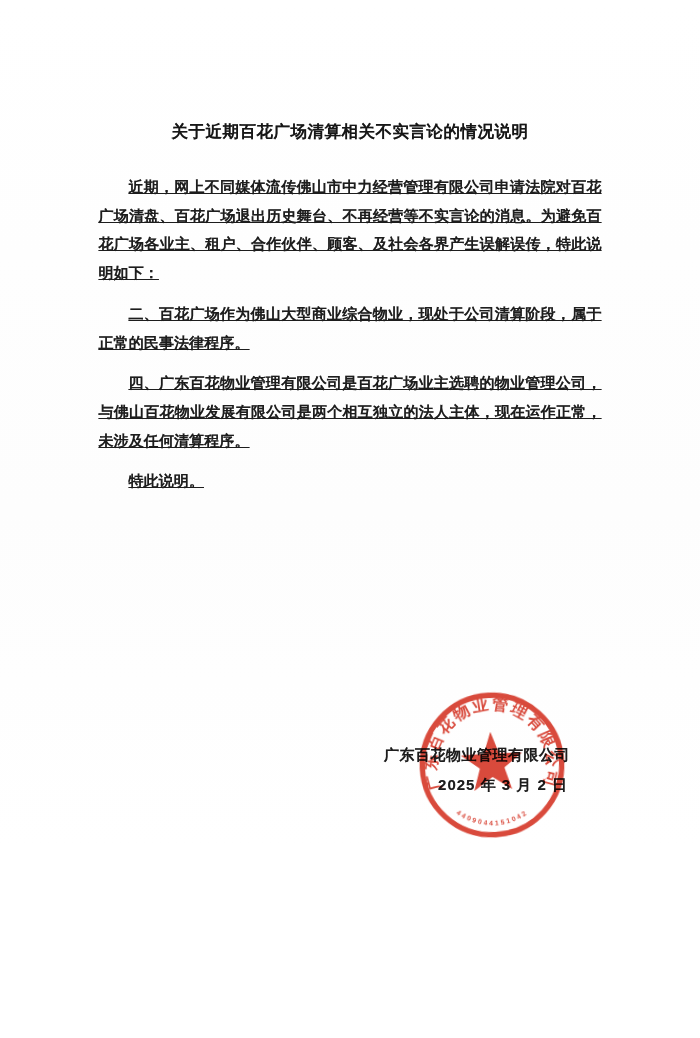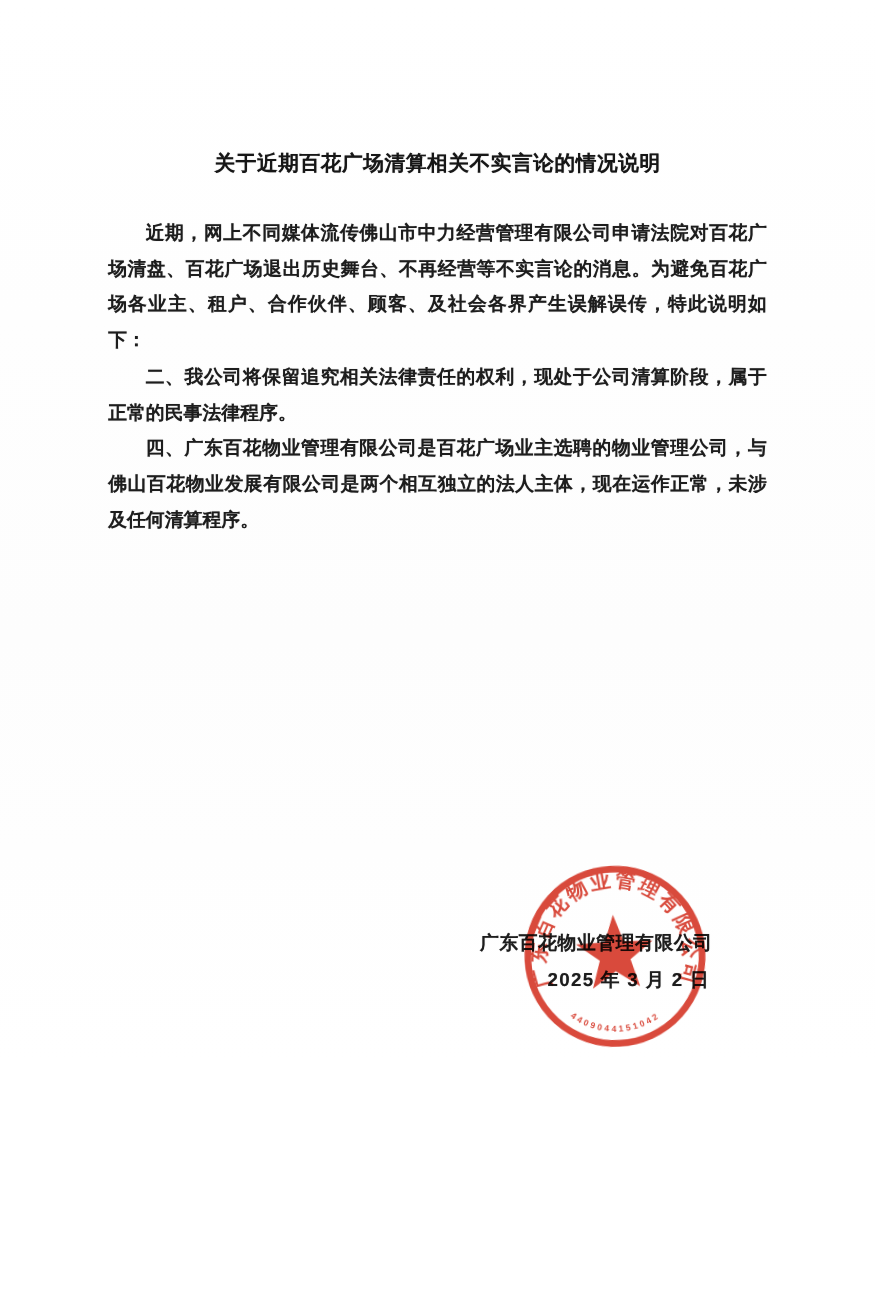--- a/index.html
+++ b/index.html
@@ -32,22 +32,23 @@
     width:527px;
     font-size:15px;
     line-height:28.7px;
     font-weight:600;
     letter-spacing:0.1px;
     text-align:justify;
     color:#1d1d1d;
     text-shadow:0 0 0.6px rgba(0,0,0,0.45);
   }
   .doc-body p{
-    margin:0;
+    margin:12px;
     text-indent:2em;
+    text-decoration:underline;
   }
   .signature{
     position:absolute;
     top:740px;
     left:0;
     right:130px;
     text-align:right;
     font-size:15px;
     font-weight:600;
     line-height:30px;
@@ -77,22 +78,23 @@
 </style>
 </head>
 <body>
 
 <div class="page">
 
   <h1 class="title">关于近期百花广场清算相关不实言论的情况说明</h1>
 
   <div class="doc-body">
     <p>近期，网上不同媒体流传佛山市中力经营管理有限公司申请法院对百花广场清盘、百花广场退出历史舞台、不再经营等不实言论的消息。为避免百花广场各业主、租户、合作伙伴、顾客、及社会各界产生误解误传，特此说明如下：</p>
-    <p>二、我公司将保留追究相关法律责任的权利，现处于公司清算阶段，属于正常的民事法律程序。</p>
+    <p>二、百花广场作为佛山大型商业综合物业，现处于公司清算阶段，属于正常的民事法律程序。</p>
     <p>四、广东百花物业管理有限公司是百花广场业主选聘的物业管理公司，与佛山百花物业发展有限公司是两个相互独立的法人主体，现在运作正常，未涉及任何清算程序。</p>
+    <p>特此说明。</p>
   </div>
 
   <div class="signature">
     <div class="company">广东百花物业管理有限公司</div>
     <div class="date">2025 年 3 月 2 日</div>
   </div>
 
   <svg class="seal" viewBox="0 0 160 160" aria-hidden="true">
     <defs>
       <path id="arcTop" d="M 28.3,104.1 A 57,57 0 1 1 131.7,104.1" fill="none"></path>

